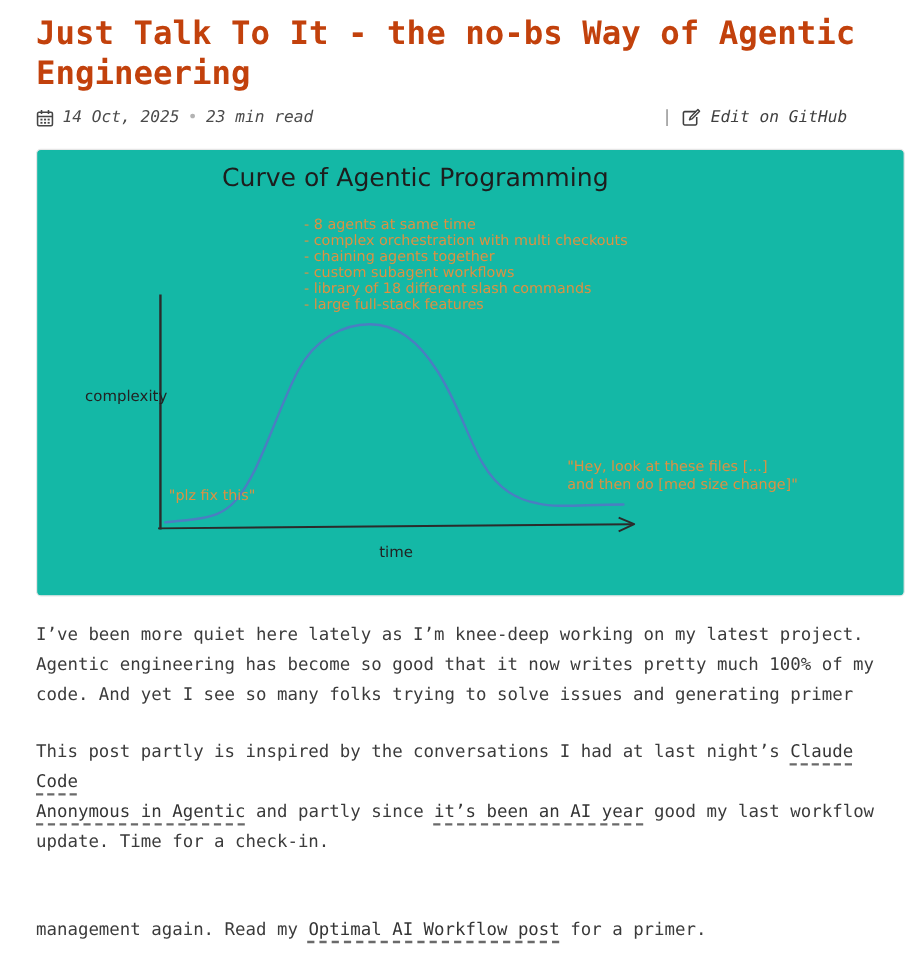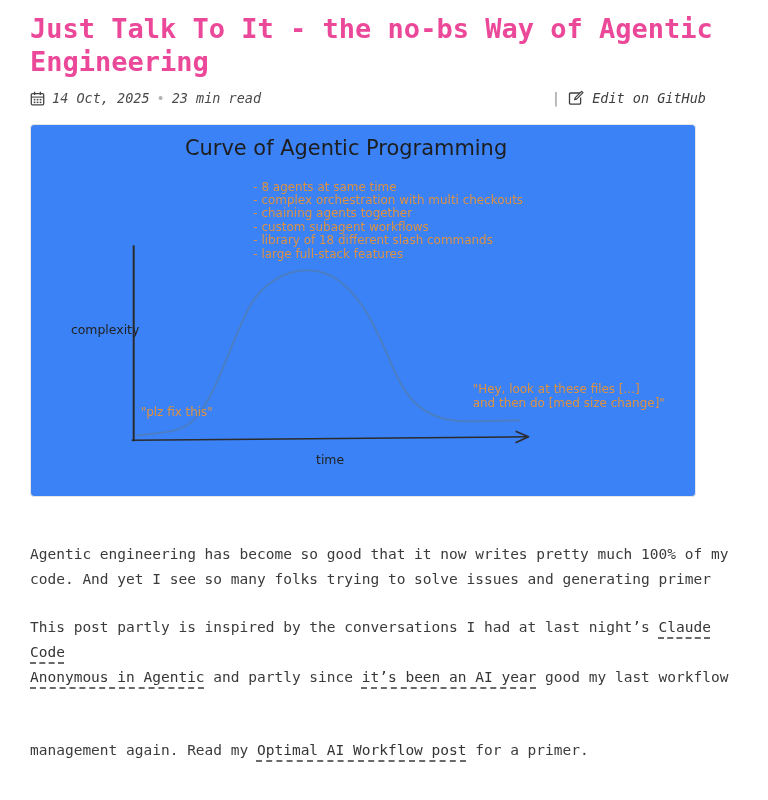--- a/index.html
+++ b/index.html
@@ -4,37 +4,37 @@
 <style>
   html,body { margin:0; padding:0; }
   body {
     width:768px; height:800px; background:#ffffff; overflow:hidden; position:relative;
     font-family:"DejaVu Sans Mono","Liberation Mono",monospace; color:#3b3b3b;
   }
   .content { padding:12px 30px 0 30px; }
 
   h1.post-title {
     margin:0; font-size:27px; line-height:33px; font-weight:bold;
-    color:#ec4899; white-space:pre-line;
+    color:#c2410c; white-space:pre-line;
     font-family:"DejaVu Sans Mono","Liberation Mono",monospace;
   }
 
   .meta-row {
     width:676px; margin-top:12px; display:flex; justify-content:space-between; align-items:center;
     font-size:13.5px; color:#4a4a4a; font-style:italic;
   }
   .meta-left { display:flex; align-items:center; gap:7px; }
   .meta-right { display:flex; align-items:center; gap:8px; color:#3f3f3f; }
   .meta-dot { color:#b3b3b3; font-style:normal; }
   .meta-pipe { color:#8f8f8f; font-style:normal; font-size:14px; }
   .icon { display:inline-flex; align-items:center; }
 
   figure.chart-figure {
-    margin:18px 0 0 0; width:666px; height:373px; box-sizing:border-box;
-    border:1px solid #e6e6e6; border-radius:4px; background:#3b82f6;
+    margin:18px 0 0 0; width:724px; height:373px; box-sizing:border-box;
+    border:1px solid #e6e6e6; border-radius:4px; background:#14b8a6;
   }
   figure.chart-figure svg { display:block; }
   .chart-text { font-family:"DejaVu Sans","Liberation Sans",sans-serif; }
 
   .body-copy { margin-top:20px; font-size:14.5px; line-height:25px; color:#3b3b3b; }
   .body-copy p { margin:0 0 23px 0; }
   .dashed-link {
     color:#353535; cursor:pointer;
     text-decoration:underline dashed #6a6a6a;
     text-decoration-thickness:1.6px;
@@ -114,18 +114,18 @@
                C 384 283, 400 293, 418 296
                C 436 300, 455 297, 490 297"></path>
 
       <text class="chart-text" x="110" y="293" font-size="12" fill="#de9141">"plz fix this"</text>
       <text class="chart-text" x="443" y="269" font-size="12" fill="#de9141">"Hey, look at these files [...]</text>
       <text class="chart-text" x="443" y="284" font-size="12" fill="#de9141">and then do [med size change]"</text>
     </svg>
   </figure>
 
   <div class="body-copy">
-    <p><br><span>Agentic engineering has become so good that it now writes pretty much 100% of my</span><br><span>code. And yet I see so many folks trying to solve issues and generating primer</span><br></p>
-    <p><span>This post partly is inspired by the conversations I had at last night’s </span><span class="dashed-link">Claude Code</span><br><span class="dashed-link">Anonymous in Agentic</span><span> and partly since </span><span class="dashed-link">it’s been an AI year</span><span> good my last workflow</span><br></p>
+    <p><span>I’ve been more quiet here lately as I’m knee-deep working on my latest project.</span><br><span>Agentic engineering has become so good that it now writes pretty much 100% of my</span><br><span>code. And yet I see so many folks trying to solve issues and generating primer</span><br></p>
+    <p><span>This post partly is inspired by the conversations I had at last night’s </span><span class="dashed-link">Claude Code</span><br><span class="dashed-link">Anonymous in Agentic</span><span> and partly since </span><span class="dashed-link">it’s been an AI year</span><span> good my last workflow</span><br><span>update. Time for a check-in.</span></p>
     <p><br><span>management again. Read my </span><span class="dashed-link">Optimal AI Workflow post</span><span> for a primer.</span></p>
   </div>
 
 </div>
 
 </body></html>

